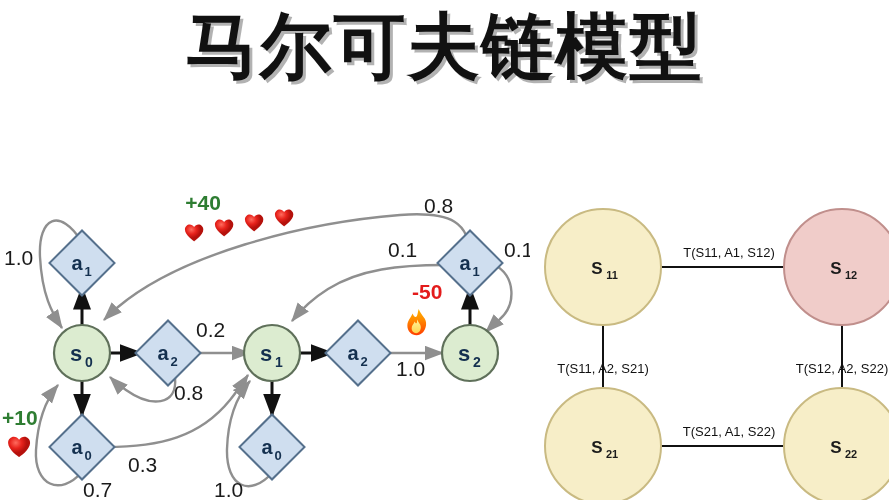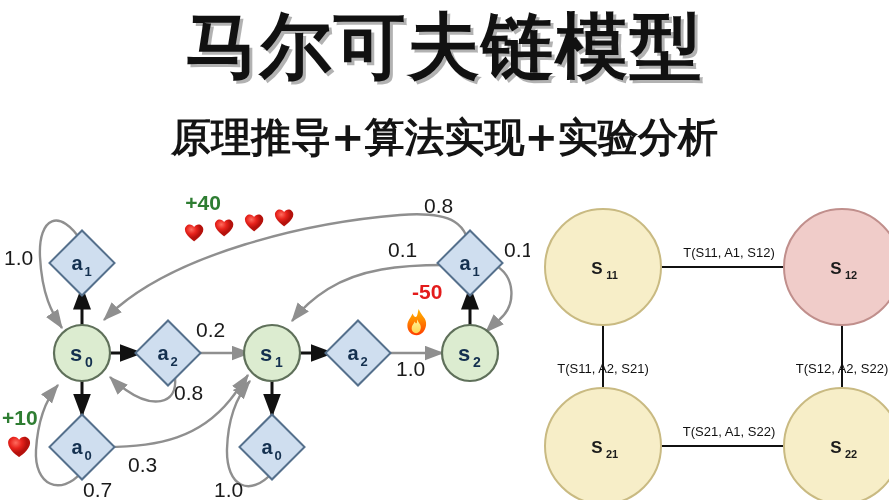--- a/index.html
+++ b/index.html
@@ -52,21 +52,20 @@
   .reward-neg{font-family:"Liberation Sans",sans-serif;font-size:21px;font-weight:bold;fill:#e31b1b;}
   .trans-label{font-family:"Liberation Sans",sans-serif;font-size:13px;fill:#111111;}
 </style>
 </head>
 <body>
 
 <div id="root">
 
   <div class="title-block">
     <div class="main-title">马尔可夫链模型</div>
-    <div class="sub-title">原理推导+算法实现+实验分析</div>
   </div>
 
   <div class="diagram" id="mdp-diagram">
     <svg width="530" height="315" viewBox="0 0 530 315" xmlns="http://www.w3.org/2000/svg">
       <defs>
         <marker id="arrGray" markerWidth="9" markerHeight="9" refX="7.5" refY="3" orient="auto">
           <path d="M0,0 L8,3 L0,6 z" fill="#8f8f8f"></path>
         </marker>
         <marker id="arrBlack" markerWidth="9" markerHeight="9" refX="7.5" refY="3" orient="auto">
           <path d="M0,0 L8,3 L0,6 z" fill="#111111"></path>

